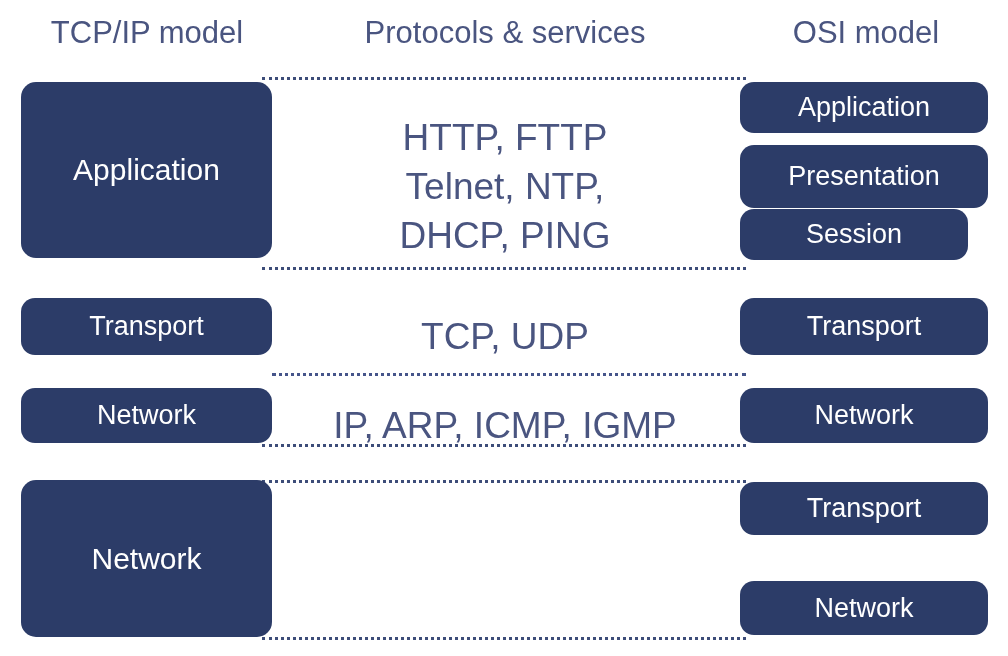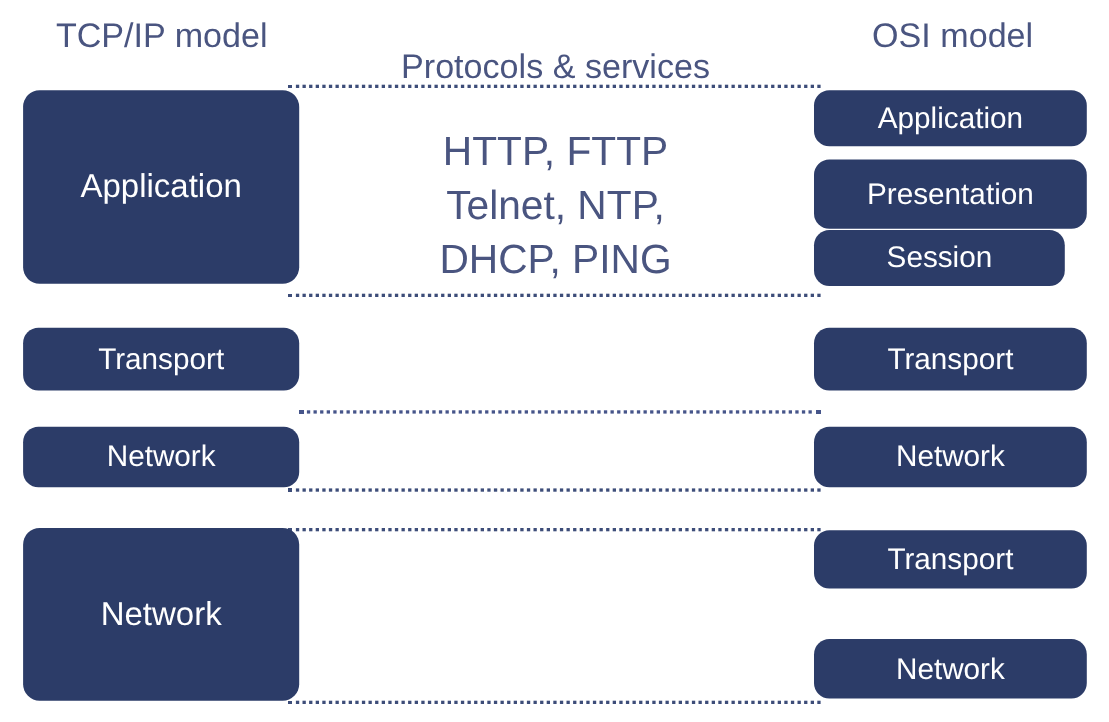--- a/index.html
+++ b/index.html
@@ -81,21 +81,21 @@
     border-top-color: #46558a;
   }
 </style>
 </head>
 <body>
 
 <div id="stage">
 
   <div class="col-header" style="left:147px; top:17px;">TCP/IP model</div>
 
-  <div class="col-header" style="left:505px; top:17px;margin-top:28px;">Protocols &amp; services</div>
+  <div class="col-header" style="left:505px; top:17px;">Protocols &amp; services</div>
 
   <div class="col-header" style="left:866px; top:17px;">OSI model</div>
 
   <div class="dotline" style="left:262px; top:77px; width:484px;"></div>
   <div class="dotline" style="left:262px; top:267px; width:484px;"></div>
   <div class="dotline thin" style="left:272px; top:373px; width:474px;"></div>
   <div class="dotline" style="left:262px; top:444px; width:484px;"></div>
   <div class="dotline" style="left:262px; top:480px; width:484px;"></div>
   <div class="dotline" style="left:262px; top:637px; width:484px;"></div>
 
@@ -114,21 +114,23 @@
   <div class="layer-box" style="left:21px; top:480px; width:251px; height:157px;">
     <span class="stack">
       <span>Network</span>
     </span>
   </div>
 
   <div class="proto" style="left:505px; top:113px;">HTTP, FTTP
 Telnet, NTP,
 DHCP, PING</div>
 
+  <div class="proto" style="left:505px; top:312px;">TCP, UDP</div>
 
+  <div class="proto" style="left:505px; top:401px;">IP, ARP, ICMP, IGMP</div>
 
 
   <div class="layer-box small" style="left:740px; top:82px; width:248px; height:51px;">
     <span>Application</span>
   </div>
 
   <div class="layer-box small" style="left:740px; top:145px; width:248px; height:63px;">
     <span>Presentation</span>
   </div>
 

